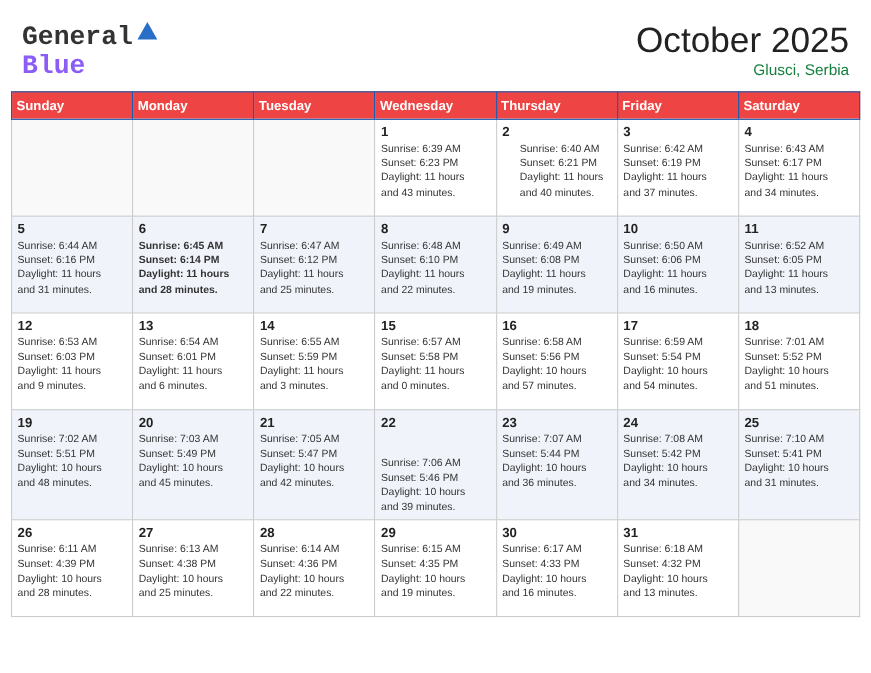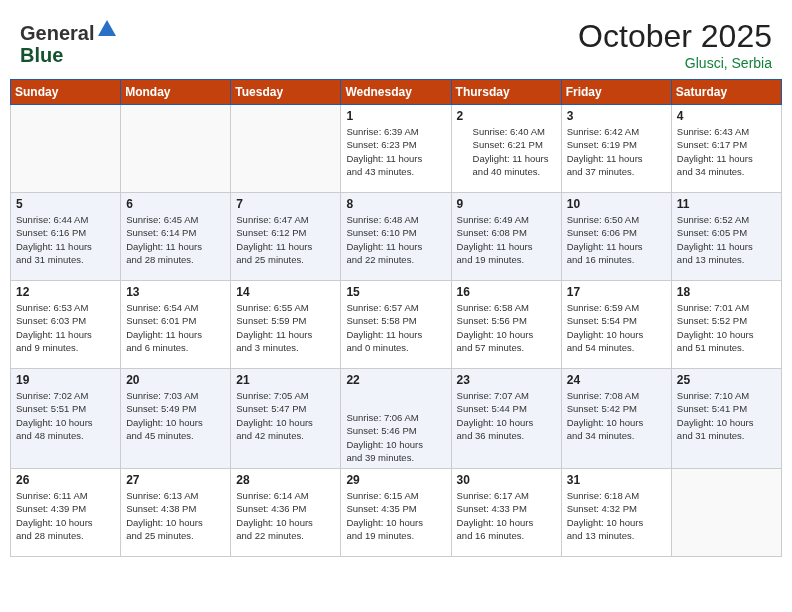--- a/index.html
+++ b/index.html
@@ -14,26 +14,27 @@
       display: flex;
       justify-content: space-between;
       align-items: flex-start;
       padding: 8px 10px 4px 10px;
     }
     .logo {
       display: flex;
       align-items: center;
     }
     .logo-text {
-      font-size: 20px;
+      font-size: 24px;
       font-weight: bold;
       line-height: 1.1;
+      font-family: Liberation Mono, monospace;
     }
     .logo-general { color: #333; }
-    .logo-blue { color: #14532d; }
+    .logo-blue { color: #8b5cf6; }
     .logo-icon {
       width: 22px;
       height: 22px;
       margin-left: 2px;
     }
     .title-block {
       text-align: right;
     }
     .month-title {
       font-size: 32px;
@@ -43,21 +44,21 @@
     .location {
       font-size: 14px;
       color: #15803d;
     }
     .calendar {
       width: 100%;
       border-collapse: collapse;
       margin-top: 4px;
     }
     .calendar th {
-      background-color: #c2410c;
+      background-color: #ef4444;
       color: #fff;
       font-size: 12px;
       font-weight: bold;
       padding: 5px 4px;
       border: 1px solid #1a5ab0;
       text-align: left;
       margin-top: 16px;
     }
     .calendar td {
       border: 1px solid #ccc;
@@ -160,21 +161,21 @@
       <tr class="row-shaded">
         <td>
           <div class="day-number">5</div>
           <div class="day-info" style="white-space: pre-line;">Sunrise: 6:44 AM
 Sunset: 6:16 PM
 Daylight: 11 hours
 and 31 minutes.</div>
         </td>
         <td>
           <div class="day-number">6</div>
-          <div class="day-info" style="white-space: pre-line;">Sunrise: 6:45 AM
+          <div class="day-info" style="white-space: pre-line; font-weight: bold;">Sunrise: 6:45 AM
 Sunset: 6:14 PM
 Daylight: 11 hours
 and 28 minutes.</div>
         </td>
         <td>
           <div class="day-number">7</div>
           <div class="day-info" style="white-space: pre-line;">Sunrise: 6:47 AM
 Sunset: 6:12 PM
 Daylight: 11 hours
 and 25 minutes.</div>

